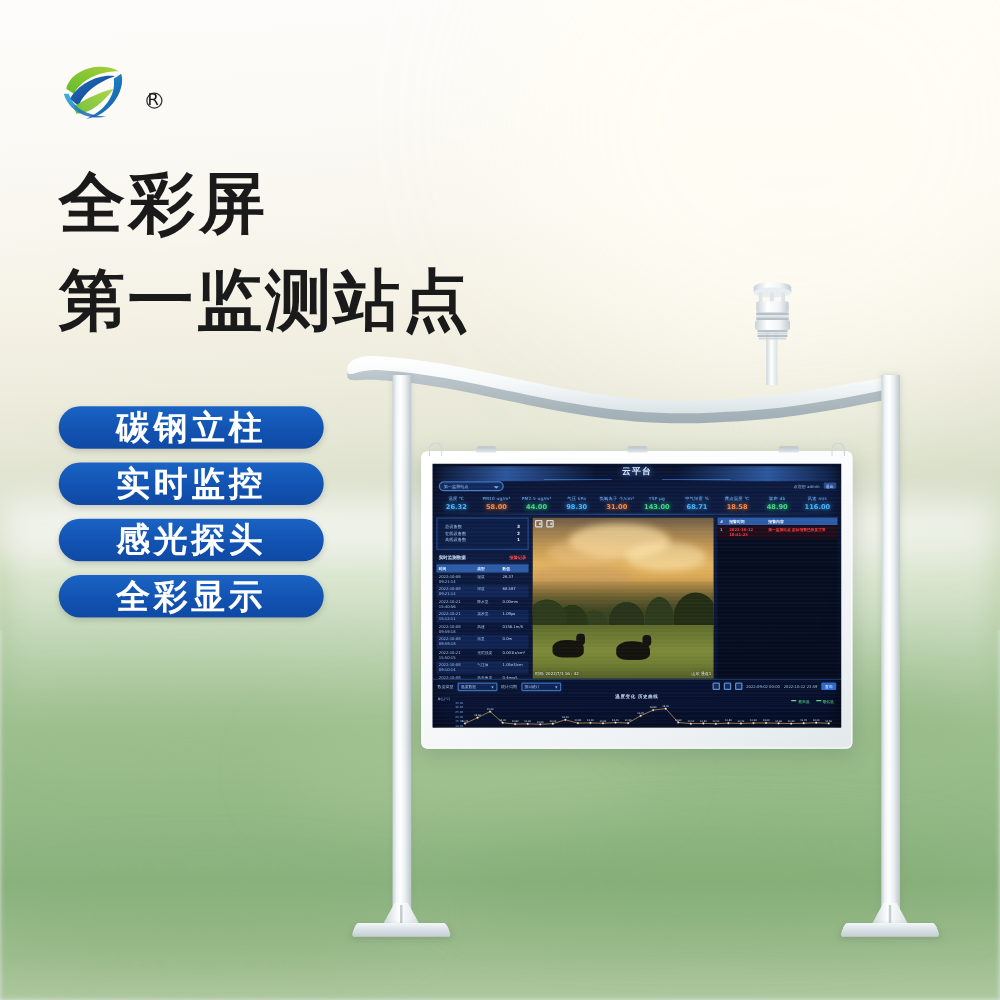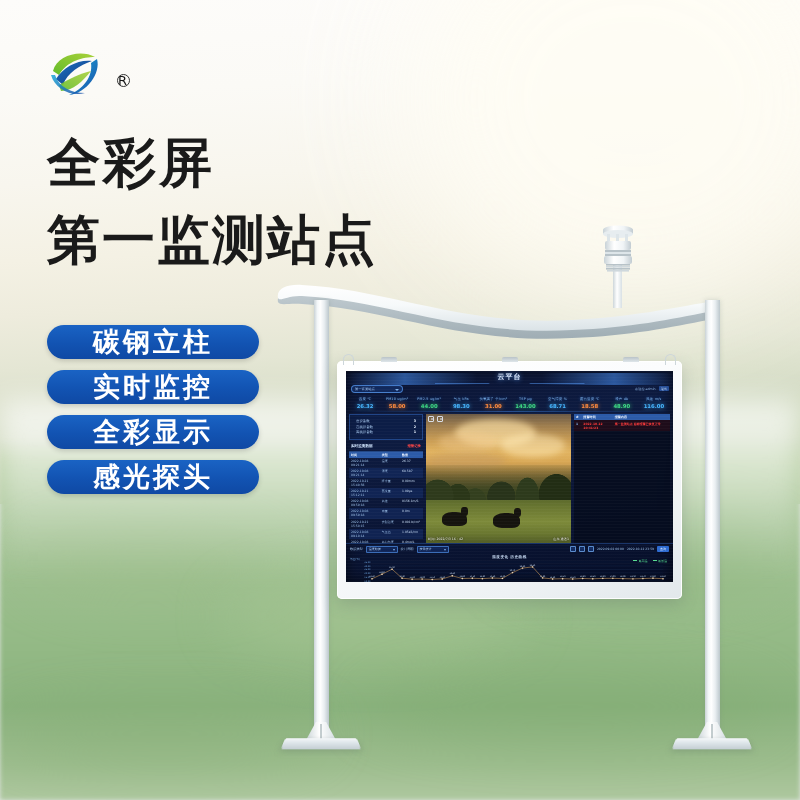--- a/index.html
+++ b/index.html
@@ -395,22 +395,22 @@
       <span class="logo-r">R</span>
     </div>
   </div>
 
   <div class="h1">全彩屏</div>
   <div class="h2">第一监测站点</div>
 
   <div class="pills">
     <div class="pill">碳钢立柱</div>
     <div class="pill">实时监控</div>
+    <div class="pill">感光探头</div>
     <div class="pill">全彩显示</div>
-    <div class="pill">感光探头</div>
   </div>
 </div>
 
 <div id="rig">
 
   <div class="canopy">
     <svg width="440" height="82" viewBox="0 0 440 82">
       <defs>
         <linearGradient id="cg" x1="0" y1="0" x2="0" y2="1">
           <stop offset="0%" stop-color="#ffffff"></stop>

